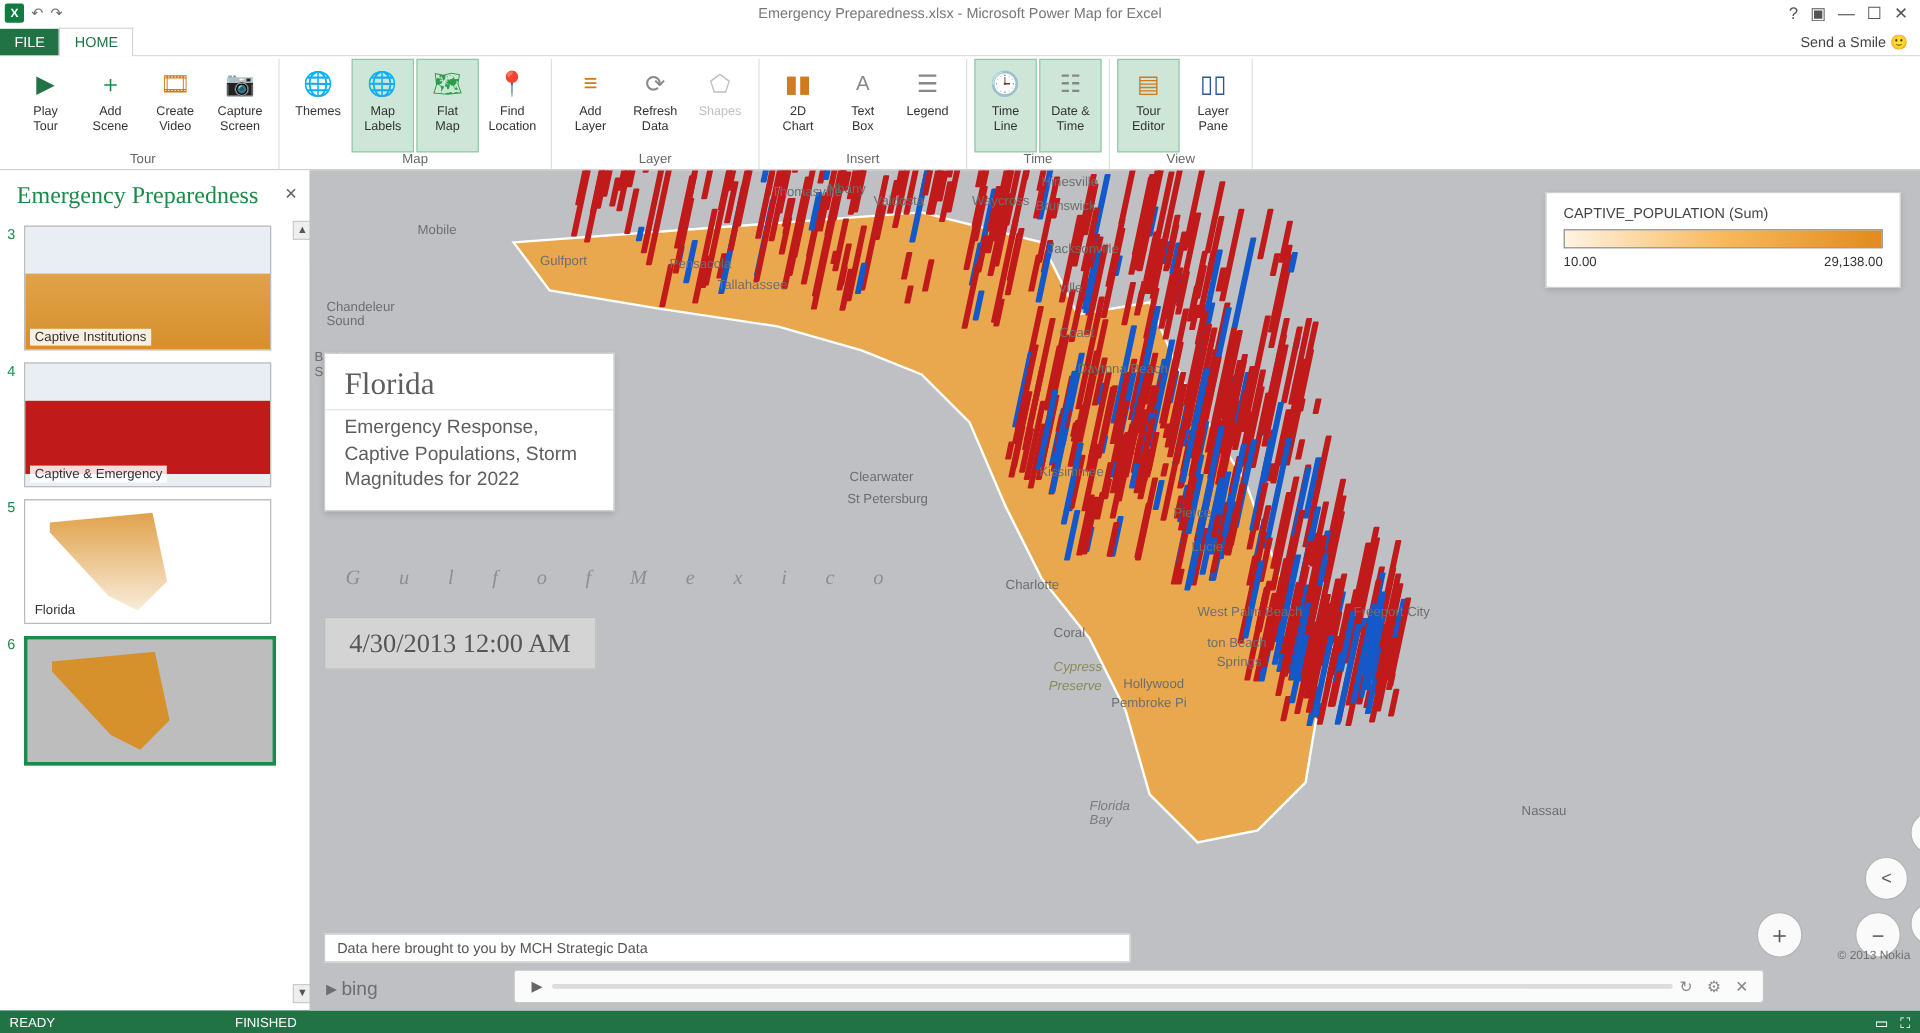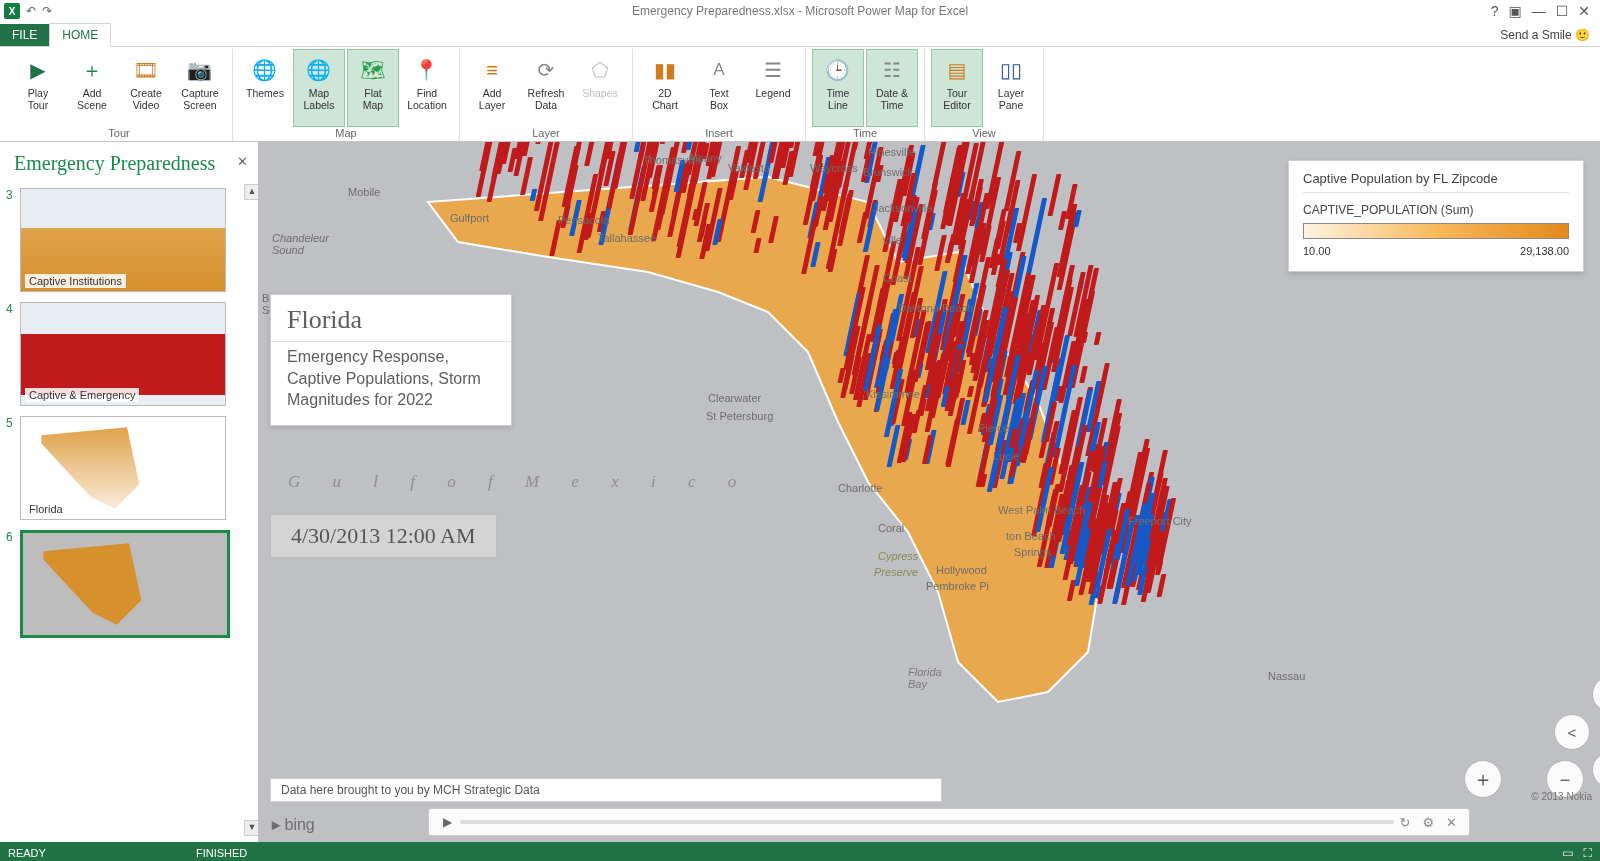--- a/index.html
+++ b/index.html
@@ -834,21 +834,21 @@
         <div class="bar3d blue" style="left: 622.146px; top: 215.084px; height: 53.5294px;"></div>
         <div class="bar3d red" style="left: 692.901px; top: 242.294px; height: 32.437px;"></div>
         <div class="bar3d red" style="left: 601.681px; top: 191.792px; height: 65.501px;"></div>
         <div class="bar3d blue" style="left: 627.004px; top: 166.96px; height: 76.6719px;"></div>
         <div class="bar3d red" style="left: 656.277px; top: 168.22px; height: 72.8635px;"></div>
         <div class="bar3d blue" style="left: 612.465px; top: 182.804px; height: 66.1743px;"></div>
       </div>
 
     <div class="city" style="left:90px;top:44px">Mobile</div>
     <div class="city" style="left:192px;top:70px">Gulfport</div>
-    <div class="city" style="left: 14px; top: 90px; line-height: 1.1; white-space: pre-line; font-style: italic;">Chandeleur
+    <div class="city" style="left: 14px; top: 108px; line-height: 1.1; white-space: pre-line;">Chandeleur
 Sound</div>
     <div class="city" style="left: 4px; top: 150px; line-height: 1.1; white-space: pre-line;">Breton
 Sound</div>
     <div class="city" style="left:300px;top:72px">Pensacola</div>
     <div class="city" style="left:385px;top:12px">Thomasville</div>
     <div class="city" style="left:340px;top:90px">Tallahassee</div>
     <div class="city" style="left:430px;top:10px">Albany</div>
     <div class="city" style="left:470px;top:20px">Valdosta</div>
     <div class="city" style="left:552px;top:20px">Waycross</div>
     <div class="city" style="left:605px;top:24px">Brunswick</div>
@@ -867,36 +867,35 @@
     <div class="city" style="left:620px;top:408px;font-style:italic;color:#8a8a5a">Cypress</div>
     <div class="city" style="left:616px;top:424px;font-style:italic;color:#8a8a5a">Preserve</div>
     <div class="city" style="left:678px;top:422px">Hollywood</div>
     <div class="city" style="left:668px;top:438px">Pembroke Pi</div>
     <div class="city" style="left:740px;top:362px">West Palm Beach</div>
     <div class="city" style="left:748px;top:388px">ton Beach</div>
     <div class="city" style="left:756px;top:404px">Springs</div>
     <div class="city" style="left: 650px; top: 524px; font-style: italic; color: rgb(122, 122, 122); white-space: pre-line;">Florida
 Bay</div>
     <div class="city" style="left:1010px;top:528px">Nassau</div>
-    <div class="city" style="left:870px;top:373px">Freeport City</div>
+    <div class="city" style="left:870px;top:362px">Freeport City</div>
 
     <div class="gulf-label">G u l f   o f   M e x i c o</div>
 
     <div class="textcard" style="left:12px; top:152px; width:240px;">
       <div class="ti">Florida</div>
       <div class="sub">Emergency Response, Captive Populations, Storm Magnitudes for 2022</div>
     </div>
 
     <div class="datecard" style="left:12px; top:372px;">4/30/2013 12:00 AM</div>
 
 
     <div class="attribcard">Data here brought to you by MCH Strategic Data</div>
 
     <div class="legend" style="top:18px;">
-      <div class="lg-title">Captive Population by FL Zipcode</div>
       <div class="lg-metric">CAPTIVE_POPULATION (Sum)</div>
       <div class="lg-bar orange"></div>
       <div class="lg-nums">
         <span>10.00</span>
         <span>29,138.00</span>
       </div>
     </div>
 
     <div class="navwheel">
       <div class="nbtn n-up">˄</div>

